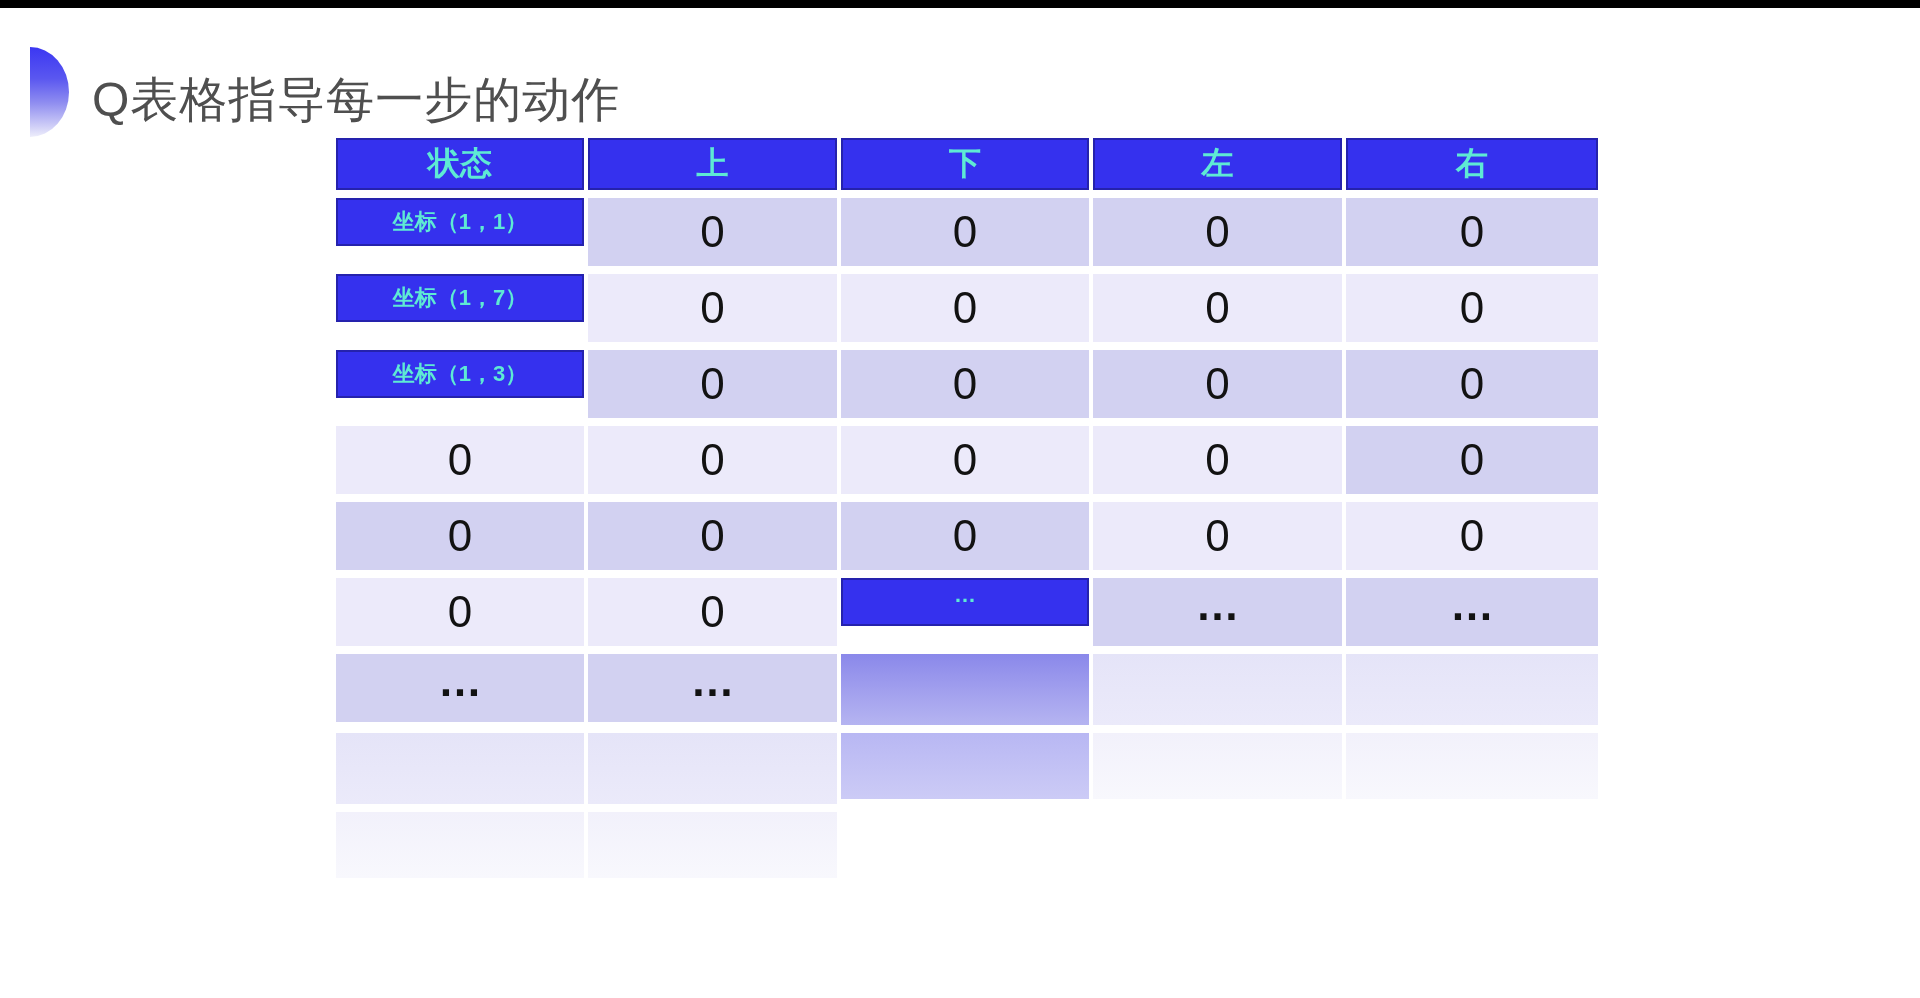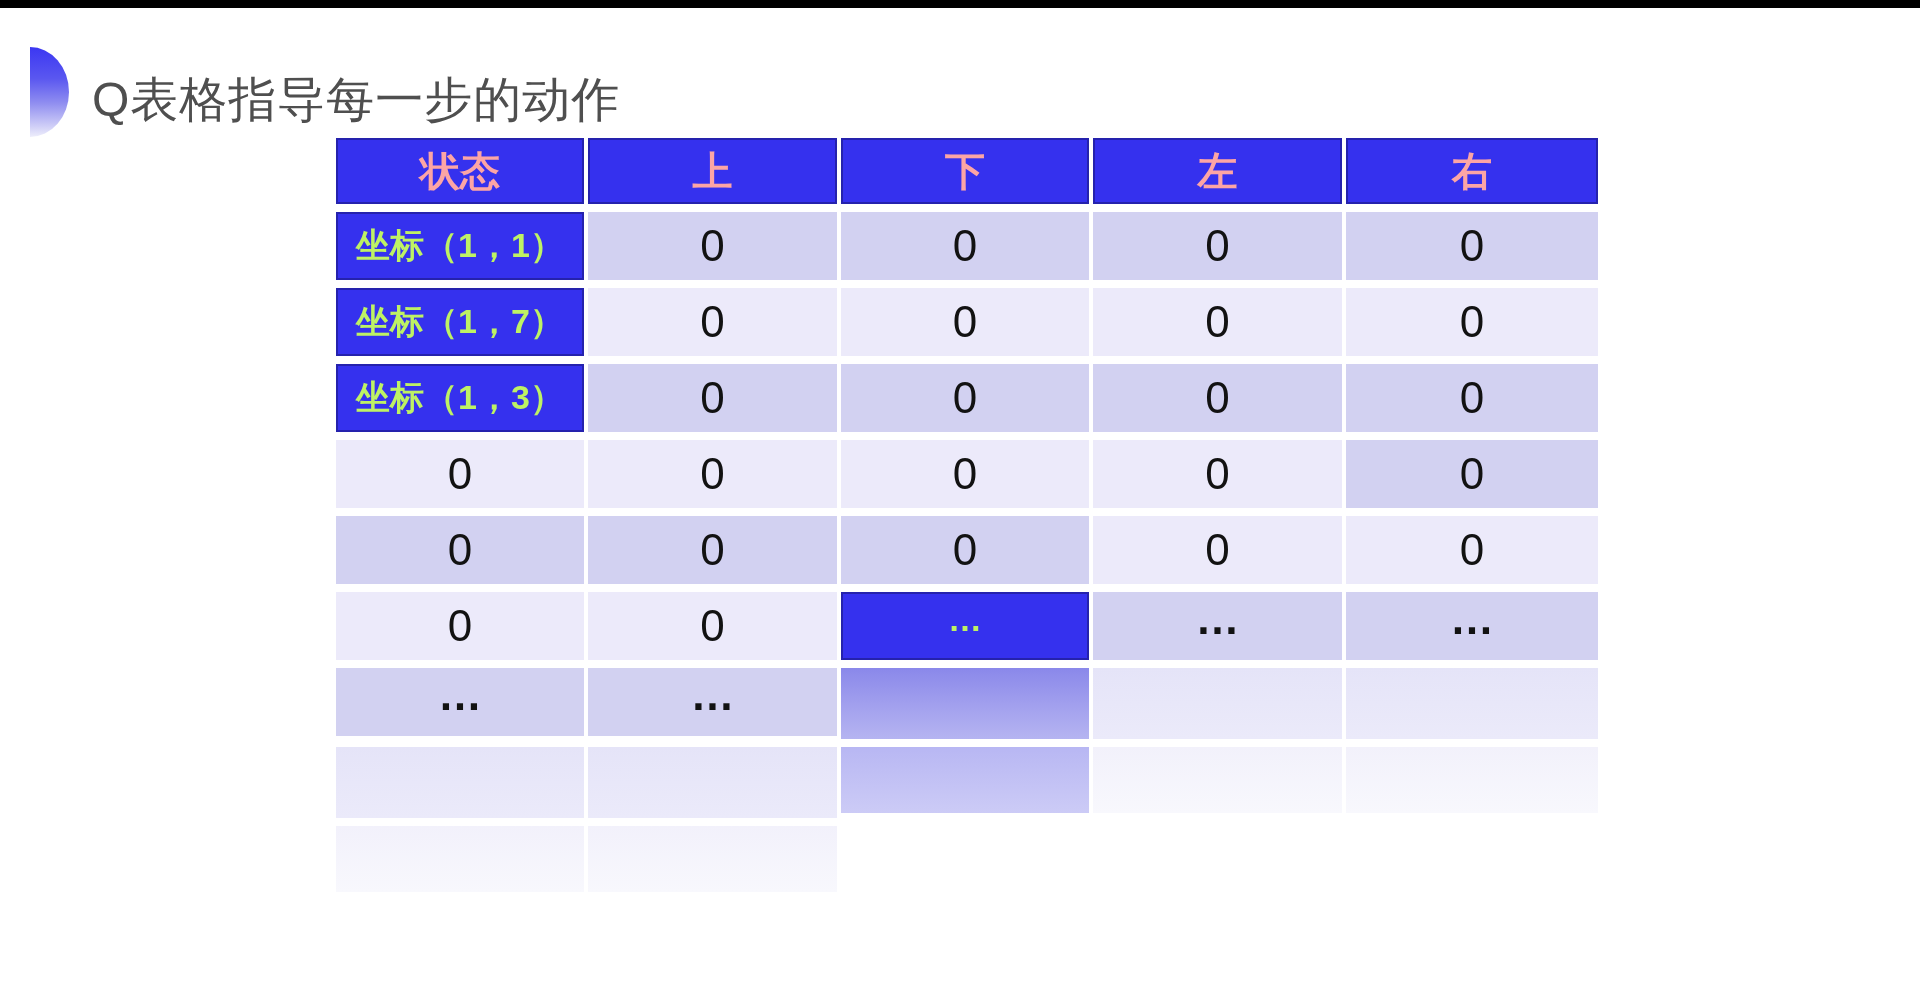--- a/index.html
+++ b/index.html
@@ -43,33 +43,33 @@
     column-gap: 4px;
     row-gap: 8px;
   }
   .cell {
     display: flex;
     align-items: center;
     justify-content: center;
     box-sizing: border-box;
   }
   .th {
-    height: 66px;
+    height: 52px;
     background: var(--header-bg, #3531ee);
     border: 2px solid var(--cell-border-dark, #2522ad);
-    color: #fca5a5;
-    font-size: 40px;
+    color: #5eead4;
+    font-size: 32px;
     font-weight: bold;
   }
   .state {
-    height: 68px;
+    height: 48px;
     background: var(--state-cell-bg, #3531ee);
     border: 2px solid var(--cell-border-dark, #2522ad);
-    color: #bef264;
-    font-size: 34px;
+    color: #5eead4;
+    font-size: 22px;
     font-weight: bold;
     white-space: nowrap;
   }
   .val {
     height: 68px;
     color: var(--value-color, #121212);
     font-size: 44px;
   }
   .r-dark  { background: var(--row-dark-bg, #d2d1f1); }
   .r-light { background: var(--row-light-bg, #eceafa); }

